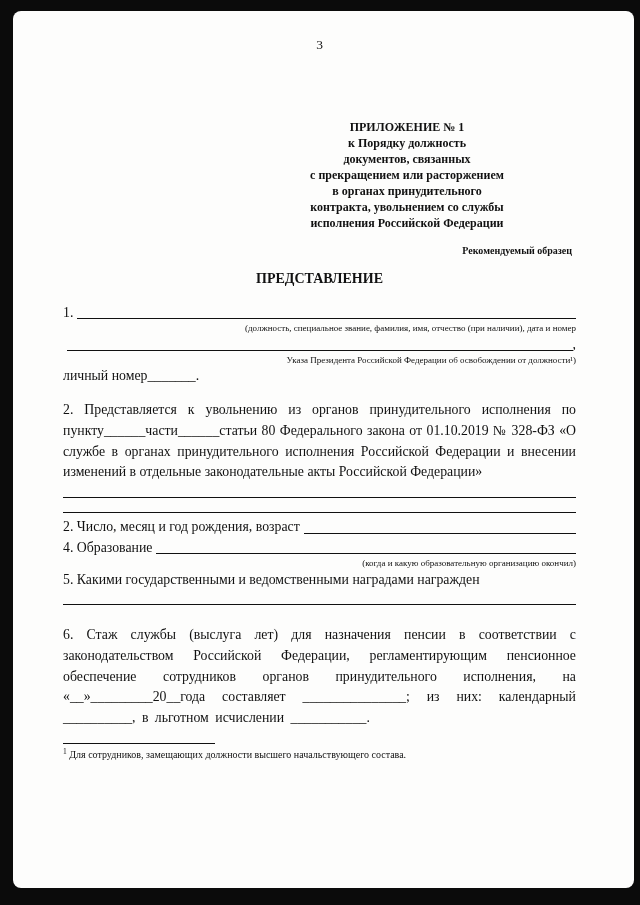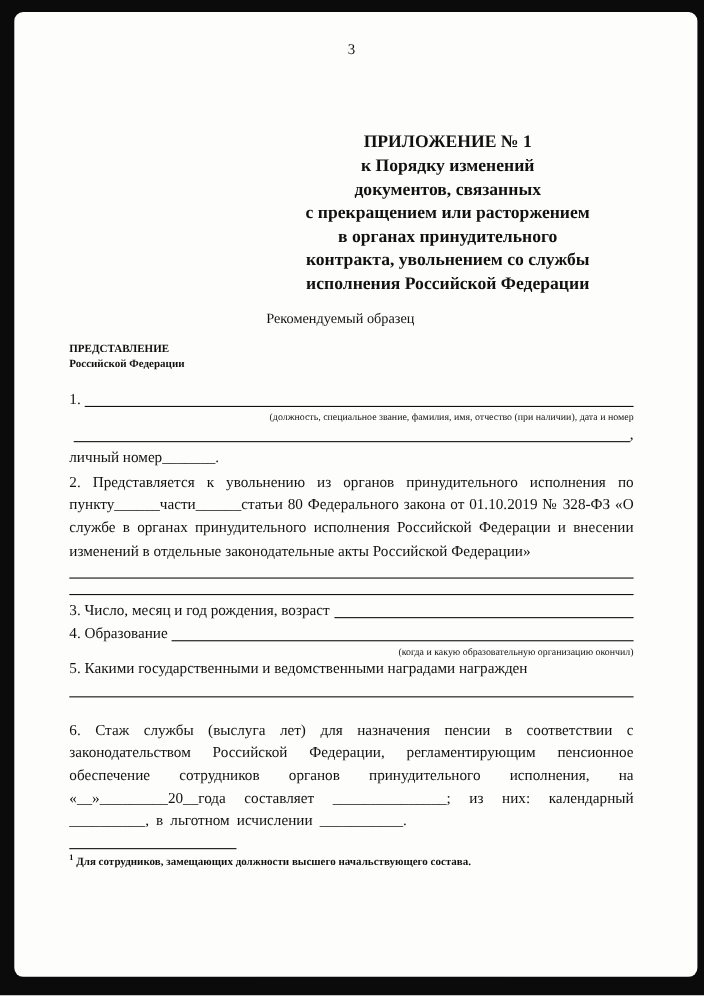--- a/index.html
+++ b/index.html
@@ -28,35 +28,35 @@
   }
   .page-num {
     text-align: center;
     font-size: 13.5px;
   }
   .appendix {
     width: 330px;
     margin: 66px 4px 0 auto;
     text-align: center;
     font-weight: bold;
-    font-size: 16px;
+    font-size: 12px;
     line-height: 1.34;
   }
   .sample {
     width: 330px;
     margin: 13px 4px 0 auto;
-    text-align: left;
-    font-weight: normal;
-    font-size: 13px;
+    text-align: right;
+    font-weight: bold;
+    font-size: 10px;
   }
   .title {
     margin-top: 13px;
-    text-align: left;
+    text-align: center;
     font-weight: bold;
-    font-size: 10px;
+    font-size: 14px;
     line-height: 1.36;
   }
   .body {
     margin-top: 15px;
     font-size: 13.8px;
     line-height: 1.5;
   }
   .row { display: flex; }
   .row .fill {
     flex: 1;
@@ -71,78 +71,77 @@
     color: #111;
   }
   .caption-indent { padding-left: 120px; }
   .blank-full {
     border-bottom: 1px solid #111;
     height: 15px;
   }
   .just { text-align: justify; }
   .spread { word-spacing: 3px; margin-top: 20px; }
   p { margin: 0; }
-  .item2 { margin-top: 2px; }
+  .item2 { margin-top: 13px; }
   .mt { margin-top: 4px; }
   .foot-rule {
     width: 152px;
     border-top: 1px solid #111;
     margin-top: 14px;
   }
   .footnote {
     margin-top: 3px;
     font-size: 10px;
-    font-weight: bold;
   }
   .footnote sup { font-size: 7.5px; }
 </style>
 </head>
 <body>
 
 <div class="scan">
   <div class="sheet">
 
     <div class="page-num">3</div>
 
     <div class="appendix">
       <div>ПРИЛОЖЕНИЕ № 1</div>
-      <div>к Порядку изменений</div>
+      <div>к Порядку должность</div>
       <div>документов, связанных</div>
       <div>с прекращением или расторжением</div>
       <div>в органах принудительного</div>
       <div>контракта, увольнением со службы</div>
       <div>исполнения Российской Федерации</div>
     </div>
 
     <div class="sample">Рекомендуемый образец</div>
 
     <div class="title">
       <div>ПРЕДСТАВЛЕНИЕ</div>
-      <div>Российской Федерации</div>
     </div>
 
     <div class="body">
 
       <div class="row">
         <span>1.</span>
         <span class="fill"></span>
       </div>
       <div class="caption">(должность, специальное звание, фамилия, имя, отчество (при наличии), дата и номер</div>
       <div class="row">
         <span class="fill"></span>
         <span>,</span>
       </div>
+      <div class="caption">Указа Президента Российской Федерации об освобождении от должности¹)</div>
       <div>личный номер_______.</div>
 
       <p class="just item2">2. Представляется к увольнению из органов принудительного исполнения по пункту______части______статьи 80 Федерального закона от 01.10.2019 № 328-ФЗ «О службе в органах принудительного исполнения Российской Федерации и внесении изменений в отдельные законодательные акты Российской Федерации»</p>
       <div class="blank-full"></div>
       <div class="blank-full"></div>
 
       <div class="row mt">
-        <span>3. Число, месяц и год рождения, возраст</span>
+        <span>2. Число, месяц и год рождения, возраст</span>
         <span class="fill"></span>
       </div>
 
       <div class="row">
         <span>4. Образование</span>
         <span class="fill"></span>
       </div>
       <div class="caption caption-indent">(когда и какую образовательную организацию окончил)</div>
 
       <div>5. Какими государственными и ведомственными наградами награжден</div>

